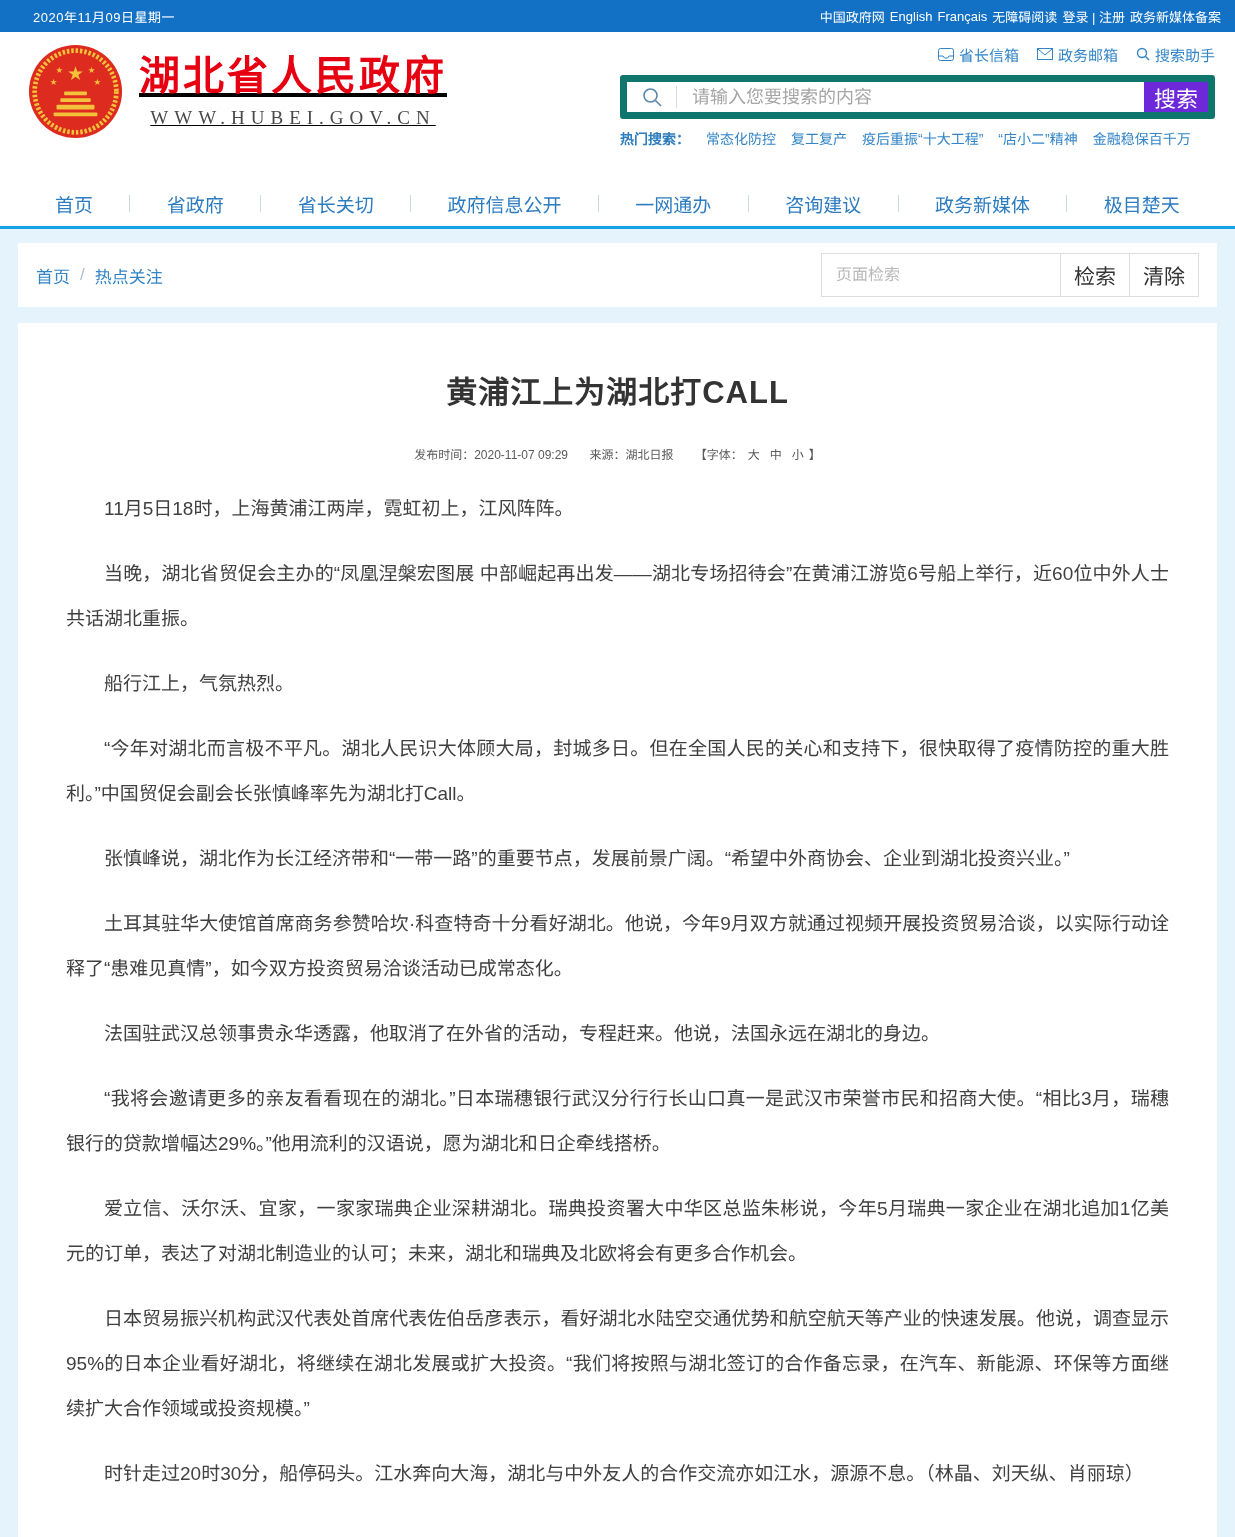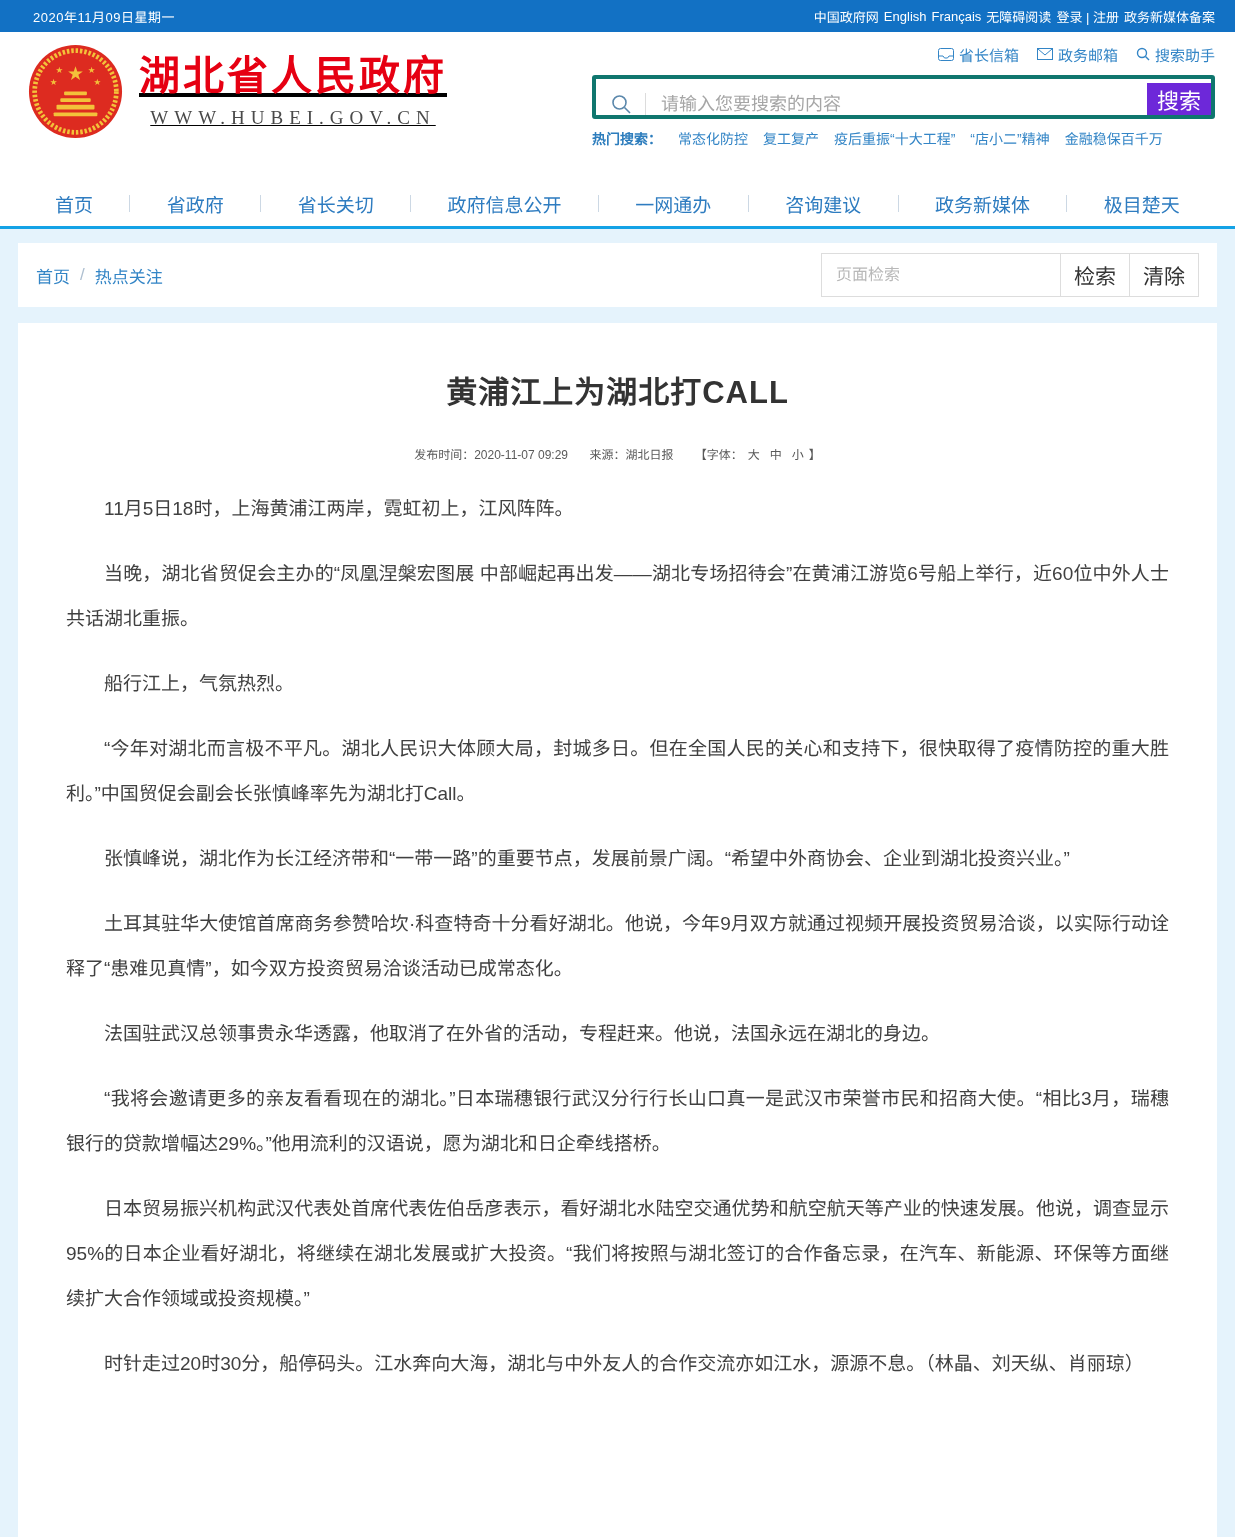--- a/index.html
+++ b/index.html
@@ -9,43 +9,43 @@
     background: #e5f3fc;
     min-height: 1537px;
     position: relative;
   }
   a { text-decoration: none; cursor: pointer; }
 
   
   .topbar {
     height: 32px; background: #1271c4; color: #fff;
     display: flex; align-items: center; justify-content: space-between;
-    padding: 0 20px 0 33px; font-size: 13px;
+    padding: 0 14px 0 33px; font-size: 13px;
   }
   .topbar-date { letter-spacing: .5px; }
   .topbar-links { display: flex; align-items: center; gap: 5px; }
   .topbar-links a { color: #fff; font-size: 13px; }
 
   
   .header { background: #fff; height: 148px; position: relative; }
   .logo-row { position: absolute; left: 28px; top: 12px; display: flex; align-items: center; }
   .emblem { width: 95px; height: 95px; display: block; }
   .site-text { margin-left: 16px; text-decoration: underline; }
   .site-title { color: #e60012; font-size: 41px; font-weight: bold; letter-spacing: 3px; line-height: 1.1; }
   .site-url {
     color: #4a4a4a; font-family: "Liberation Serif", "DejaVu Serif", serif;
     font-size: 19px; letter-spacing: 6px; margin-top: 8px; text-align: center;
   }
-  .header-right { position: absolute; left: 592px; right: 20px; top: 8px; }
+  .header-right { position: absolute; left: 620px; right: 20px; top: 8px; }
   .quick-links { display: flex; justify-content: flex-end; align-items: center; gap: 18px; height: 28px; margin-bottom: 7px; }
   .quick-link { color: #3385c6; font-size: 15px; display: flex; align-items: center; gap: 5px; }
   .quick-link svg { display: block; }
   .search-box {
-    display: flex; height: 44px; border: 4px solid #0f766e; border-radius: 3px;
-    background: #fff; overflow: hidden; align-items: flex-end;
+    display: flex; height: 44px; border: 7px solid #0f766e; border-radius: 3px;
+    background: #fff; overflow: hidden; align-items: center;
   }
   .search-icon-cell { width: 50px; display: flex; align-items: center; justify-content: center; border-right: 1px solid #dcdcdc; }
   .search-input { flex: 1; border: none; outline: none; padding: 0 15px; font-size: 18px; color: #333;
     font-family: "Liberation Sans", "DejaVu Sans", sans-serif; }
   .search-input::placeholder { color: #a6a6a6; }
   .search-btn { width: 64px; border: none; background: #6d28d9; color: #fff; font-size: 22px; cursor: pointer;
     font-family: "Liberation Sans", "DejaVu Sans", sans-serif; }
   .hot-row { margin-top: 9px; display: flex; align-items: center; font-size: 14px; }
   .hot-label { color: #2d7dbd; font-weight: bold; margin-right: 16px; }
   .hot-links { display: flex; gap: 15px; flex-wrap: nowrap; }
@@ -227,18 +227,19 @@
     <div class="article-body">
 
     <p>11月5日18时，上海黄浦江两岸，霓虹初上，江风阵阵。</p>
         <p>当晚，湖北省贸促会主办的“凤凰涅槃宏图展 中部崛起再出发——湖北专场招待会”在黄浦江游览6号船上举行，近60位中外人士共话湖北重振。</p>
         <p>船行江上，气氛热烈。</p>
         <p>“今年对湖北而言极不平凡。湖北人民识大体顾大局，封城多日。但在全国人民的关心和支持下，很快取得了疫情防控的重大胜利。”中国贸促会副会长张慎峰率先为湖北打Call。</p>
         <p>张慎峰说，湖北作为长江经济带和“一带一路”的重要节点，发展前景广阔。“希望中外商协会、企业到湖北投资兴业。”</p>
         <p>土耳其驻华大使馆首席商务参赞哈坎·科查特奇十分看好湖北。他说，今年9月双方就通过视频开展投资贸易洽谈，以实际行动诠释了“患难见真情”，如今双方投资贸易洽谈活动已成常态化。</p>
         <p>法国驻武汉总领事贵永华透露，他取消了在外省的活动，专程赶来。他说，法国永远在湖北的身边。</p>
         <p>“我将会邀请更多的亲友看看现在的湖北。”日本瑞穗银行武汉分行行长山口真一是武汉市荣誉市民和招商大使。“相比3月，瑞穗银行的贷款增幅达29%。”他用流利的汉语说，愿为湖北和日企牵线搭桥。</p>
+        <p>爱立信、沃尔沃、宜家，一家家瑞典企业深耕湖北。瑞典投资署大中华区总监朱彬说，今年5月瑞典一家企业在湖北追加1亿美元的订单，表达了对湖北制造业的认可；未来，湖北和瑞典及北欧将会有更多合作机会。</p>
         <p>日本贸易振兴机构武汉代表处首席代表佐伯岳彦表示，看好湖北水陆空交通优势和航空航天等产业的快速发展。他说，调查显示95%的日本企业看好湖北，将继续在湖北发展或扩大投资。“我们将按照与湖北签订的合作备忘录，在汽车、新能源、环保等方面继续扩大合作领域或投资规模。”</p>
         <p>时针走过20时30分，船停码头。江水奔向大海，湖北与中外友人的合作交流亦如江水，源源不息。（林晶、刘天纵、肖丽琼）</p>
       </div>
   </div>
 
 </div>
 
 </body></html>

